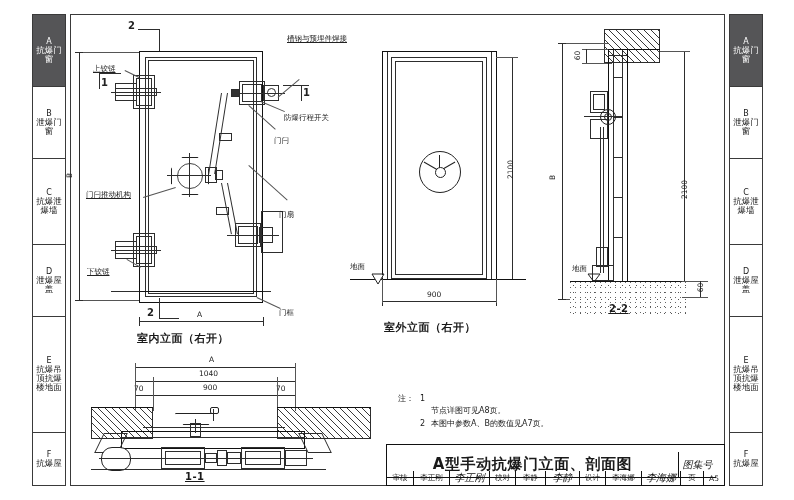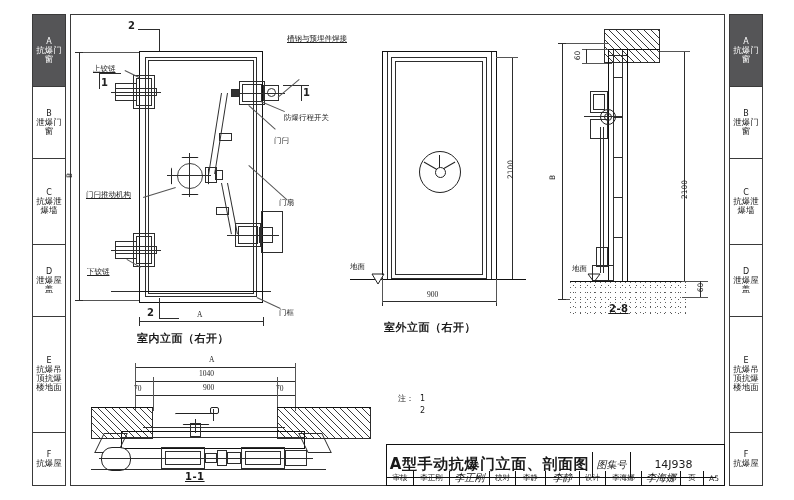--- a/index.html
+++ b/index.html
@@ -28,21 +28,21 @@
 
   
   #frame{position:absolute;left:70px;top:14px;width:655px;height:472px;
          border:1px solid #3a3a3a;box-sizing:border-box;background:#fff;}
 
   .draw{position:absolute;}
   .lbl{position:absolute;font-size:7.5px;line-height:1.15;white-space:nowrap;
        font-family:"DejaVu Sans","Liberation Sans",sans-serif;color:#222;}
   .lbl.u{text-decoration:underline;}
   .cap{position:absolute;font-size:11px;font-weight:bold;white-space:nowrap;letter-spacing:.5px;}
-  .dim{position:absolute;font-size:7.5px;white-space:nowrap;color:#222;font-family:Liberation Serif, serif;}
+  .dim{position:absolute;font-size:7.5px;white-space:nowrap;color:#222;}
   .dimv{position:absolute;font-size:7.5px;white-space:nowrap;color:#222;
         transform-origin:50% 50%;transform:rotate(-90deg);}
 
   
   .hl{position:absolute;height:0;border-top:1px solid #2d2d2d;}
   .vl{position:absolute;width:0;border-left:1px solid #2d2d2d;}
   .hl.thin{border-top-color:#555;}
   .vl.thin{border-left-color:#555;}
   .hl.thick{border-top:1.6px solid #111;}
   .vl.thick{border-left:1.6px solid #111;}
@@ -248,21 +248,21 @@
       <div class="box" style="left:190px;top:196px;width:22px;height:42px;"></div>
 
       <div class="box" style="left:62px;top:218px;width:22px;height:34px;"></div>
       <div class="box" style="left:65px;top:221px;width:16px;height:28px;"></div>
       <div class="box" style="left:44px;top:226px;width:22px;height:18px;"></div>
       <div class="box" style="left:44px;top:231px;width:42px;height:8px;"></div>
       <div class="hl" style="left:40px;top:235px;width:50px;"></div>
       <div class="lbl u" style="left:16px;top:253px;">下铰链</div>
       <div class="hl thin" style="left:56px;top:244px;width:16px;transform:rotate(30deg);transform-origin:0 0;"></div>
 
-      <div class="lbl" style="left:208px;top:184px;">门扇</div>
+      <div class="lbl" style="left:208px;top:196px;">门扇</div>
       <div class="hl thin" style="left:178px;top:150px;width:52px;transform:rotate(42deg);transform-origin:0 0;"></div>
 
       <div class="hl" style="left:40px;top:276px;width:160px;"></div>
       <div class="box thick" style="left:68px;top:276px;width:124px;height:12px;"></div>
 
       <div class="vl" style="left:88px;top:283px;height:20px;"></div>
       <div class="hl" style="left:88px;top:303px;width:20px;"></div>
       <div class="lbl" style="left:76px;top:292px;font-size:10px;font-weight:bold;">2</div>
 
       <div class="lbl" style="left:208px;top:294px;">门框</div>
@@ -378,21 +378,21 @@
       <div class="hl" style="left:124px;top:36px;width:9px;"></div>
       <div class="hl" style="left:124px;top:266px;width:9px;"></div>
       <div class="dimv" style="left:119px;top:170px;">2100</div>
       <div class="hl thin" style="left:104px;top:36px;width:30px;"></div>
 
       <div class="hl thin" style="left:126px;top:266px;width:26px;"></div>
       <div class="hl thin" style="left:126px;top:282px;width:26px;"></div>
       <div class="vl" style="left:144px;top:266px;height:16px;"></div>
       <div class="dimv" style="left:140px;top:268px;">60</div>
 
-      <div class="cap" style="left:53px;top:288px;font-size:10px;text-decoration:underline;">2-8</div>
+      <div class="cap" style="left:53px;top:288px;font-size:10px;text-decoration:underline;">2-2</div>
     </div>
 
     <div class="draw" id="dwg-sec11" style="left:20px;top:336px;width:280px;height:130px;">
 
       <div class="hl" style="left:44px;top:16px;width:160px;"></div>
       <div class="vl" style="left:44px;top:12px;height:9px;"></div>
       <div class="vl" style="left:204px;top:12px;height:9px;"></div>
       <div class="dim" style="left:118px;top:4px;">A</div>
 
       <div class="hl" style="left:44px;top:30px;width:160px;"></div>
@@ -450,29 +450,34 @@
       <div class="cap" style="left:94px;top:120px;font-size:10px;text-decoration:underline;">1-1</div>
     </div>
 
     <div id="notes" style="left:327px;top:378px;width:320px;">
       <div class="nrow">
         <div class="nlead">注：</div>
         <div class="nnum">1</div>
       </div>
       <div class="nrow">
         <div class="nlead"></div>
+        <div class="nnum"></div>
+        <div class="ntxt">节点详图可见A8页。</div>
+      </div>
+      <div class="nrow">
+        <div class="nlead"></div>
         <div class="nnum">2</div>
+        <div class="ntxt">本图中参数A、B的数值见A7页。</div>
       </div>
     </div>
 
     <div id="titleblock" style="left:315px;top:429px;width:339px;height:42px;">
       <div id="tb-main">
         <div id="tb-title">A型手动抗爆门立面、剖面图</div>
         <div id="tb-atlas-label">图集号</div>
-        <div id="tb-atlas-val">14J938</div>
       </div>
       <div id="tb-sig">
         <div class="sigcell" style="width:26px;">审核</div>
         <div class="sigcell" style="width:36px;">李正刚</div>
         <div class="sigcell sig-script" style="width:40px;">李正刚</div>
         <div class="sigcell" style="width:26px;">校对</div>
         <div class="sigcell" style="width:30px;">李静</div>
         <div class="sigcell sig-script" style="width:34px;">李静</div>
         <div class="sigcell" style="width:26px;">设计</div>
         <div class="sigcell" style="width:36px;">李海娜</div>

